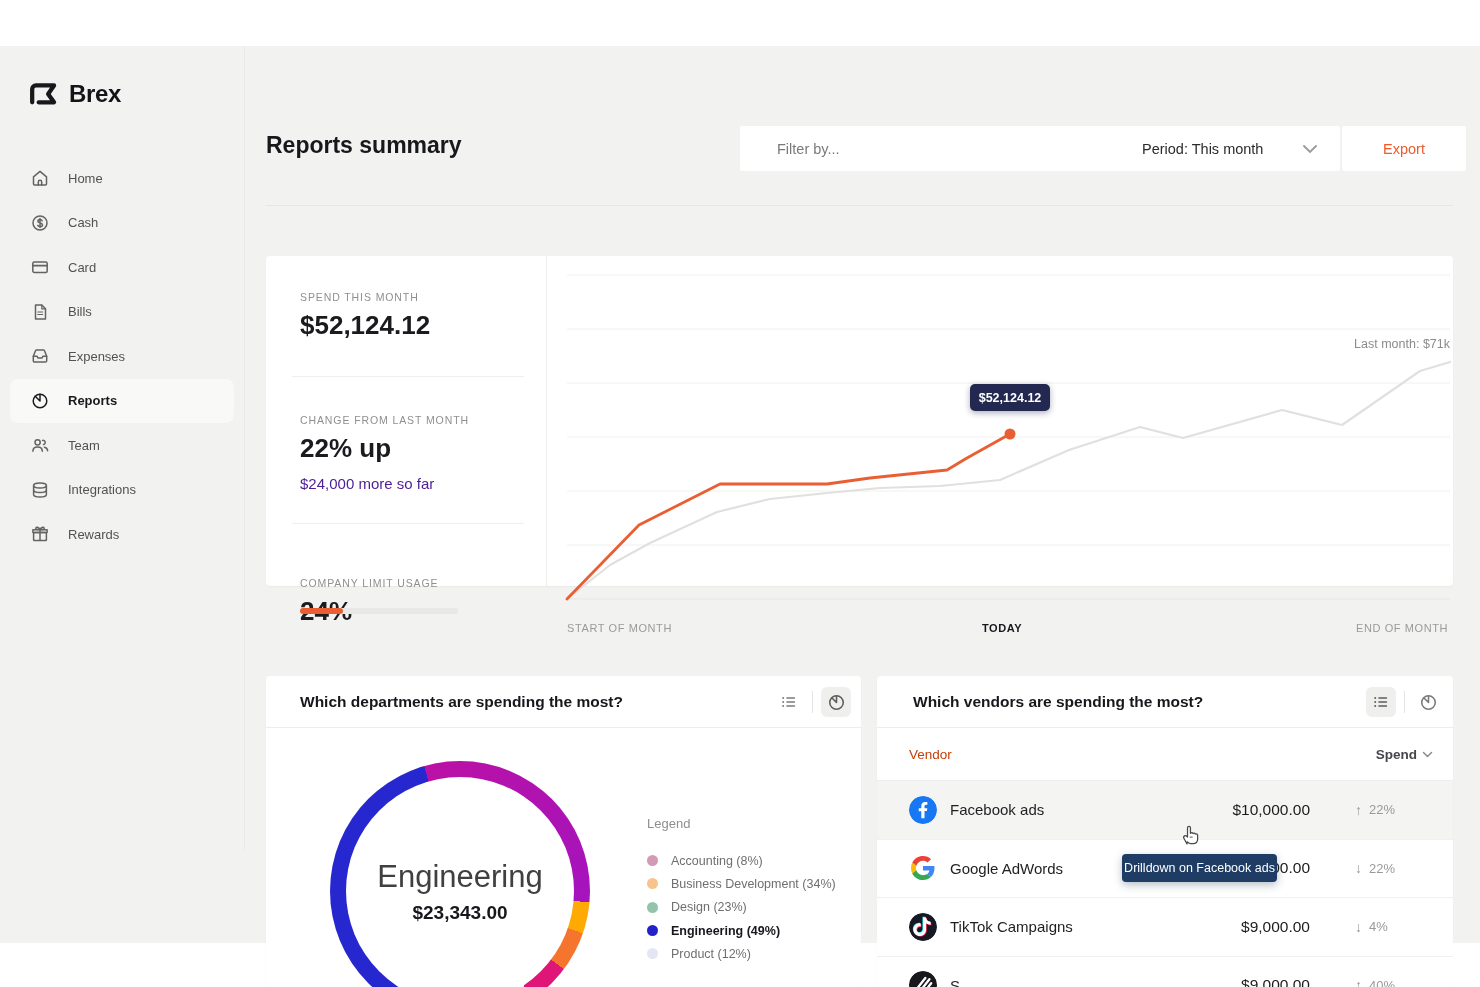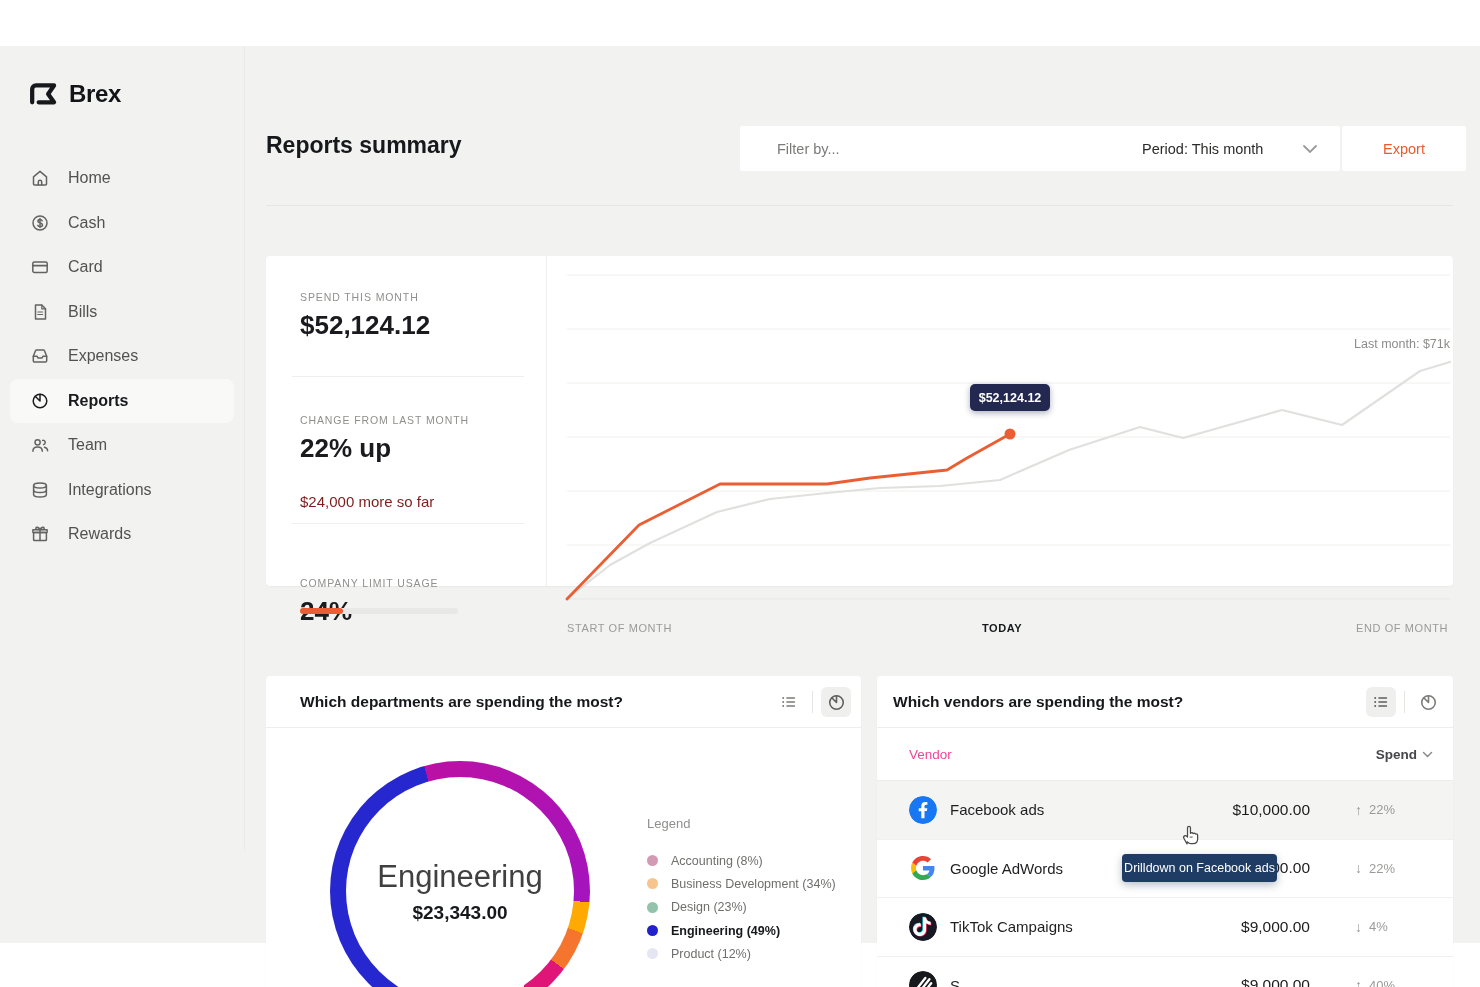--- a/index.html
+++ b/index.html
@@ -8,40 +8,40 @@
   .app { position:absolute; left:0; top:46px; width:1480px; height:897px; background:#f2f2f1; }
 
   
   .sidebar { position:absolute; left:0; top:0; width:245px; height:805px; border-right:1px solid #e9e9e8; }
   .logo { position:absolute; left:28px; top:34px; display:flex; align-items:center; gap:9px; }
   .logo-text { font-size:24px; font-weight:700; color:#131417; letter-spacing:-.3px; }
   .nav { position:absolute; left:10px; top:110px; right:10px; }
   .nav-item { display:flex; align-items:center; height:44.5px; padding-left:20px; border-radius:8px; cursor:pointer; }
   .nav-item.active { background:#f9f9f8; }
   .nav-item .nav-ico { width:20px; height:20px; margin-right:18px; flex:0 0 20px; }
-  .nav-item .nav-label { font-size:16px; color:#52524f; }
+  .nav-item .nav-label { font-size:13px; color:#52524f; }
   .nav-item.active .nav-label { color:#191a1d; font-weight:600; }
 
   
   .page-title { position:absolute; left:266px; top:86px; font-size:23px; font-weight:700; color:#17181c; }
   .tbx { position:absolute; top:80px; height:45px; background:#fff; border-radius:2px; display:flex; align-items:center; }
   .filter-box { left:740px; width:397px; padding-left:37px; font-size:14.5px; color:#7a7a78; cursor:text; }
   .period-box { left:1111px; width:229px; padding-left:31px; font-size:14.5px; color:#2b2b2a; justify-content:flex-start; cursor:pointer; }
   .period-box .chev { margin-left:auto; margin-right:22px; }
   .export-box { left:1342px; width:124px; justify-content:center; font-size:14.5px; font-weight:500; cursor:pointer; }
   .header-rule { position:absolute; left:266px; top:159px; width:1187px; height:1px; background:#e6e6e5; }
 
   
   .card { position:absolute; background:#fff; border-radius:4px; box-shadow:0 1px 2px rgba(0,0,0,.04); }
   .summary-card { left:266px; top:210px; width:1187px; height:330px; }
   .stats-col { position:absolute; left:0; top:0; width:280px; height:100%; }
   .stats-divider { position:absolute; left:280px; top:0; width:1px; height:100%; background:#eeeeed; }
   .stat-label { font-size:10.5px; letter-spacing:.9px; color:#8f8f8d; font-weight:500; }
   .stat-value { font-size:26px; font-weight:600; color:#1b1b1f; margin-top:7px; }
-  .stat-sub { font-size:15px; color:#7f1d1d; margin-top:29px; }
+  .stat-sub { font-size:15px; color:#4c1d95; margin-top:11px; }
   .stat-block { position:absolute; left:34px; right:22px; }
   .hline { position:absolute; left:26px; width:232px; height:1px; background:#efefee; }
   .progress { position:absolute; left:34px; top:352px; width:158px; height:6px; background:#e8e8e7; border-radius:3px; }
   .progress-fill { height:6px; border-radius:3px; }
 
   .chart-wrap { position:absolute; left:280px; top:0; width:907px; height:356px; }
   .axis-label { position:absolute; top:366px; font-size:11px; letter-spacing:.6px; color:#9a9a98; }
   .axis-label.today { color:#17181c; font-weight:700; }
   .lastmonth-label { position:absolute; top:81px; right:3px; font-size:12.5px; color:#8c8c8a; }
   .chart-tooltip { position:absolute; left:704px; top:128px; width:80px; height:27px; background:#232850;
@@ -66,21 +66,21 @@
   .donut-amount { font-size:19px; font-weight:700; color:#17181c; }
   .legend { position:absolute; left:381px; top:140px; }
   .legend-title { font-size:13px; color:#8f8f8d; margin-bottom:18px; }
   .legend-item { display:flex; align-items:center; height:23.3px; }
   .legend-dot { width:11px; height:11px; border-radius:50%; margin-right:13px; flex:0 0 11px; }
   .legend-label { font-size:12.5px; color:#6f6f6d; }
   .legend-item.bold .legend-label { color:#17181c; font-weight:700; }
 
   
   .tbl-head { position:relative; height:53px; display:flex; align-items:center; border-bottom:1px solid #ededec; padding:0 20px 0 32px; }
-  .tbl-col-vendor { font-size:13.5px; color:#ec4899; }
+  .tbl-col-vendor { font-size:13.5px; color:#c2410c; }
   .tbl-col-spend { margin-left:auto; font-size:13.5px; font-weight:600; color:#46464b; display:flex; align-items:center; gap:5px; cursor:pointer; }
   .vrow { position:relative; height:58.5px; display:flex; align-items:center; padding:0 20px 0 32px; border-bottom:1px solid #f0f0ef; cursor:pointer; }
   .vrow.hover { background:#f4f4f3; }
   .vlogo { width:28px; height:28px; border-radius:50%; margin-right:13px; flex:0 0 28px; position:relative; overflow:hidden; }
   .vname { font-size:15px; color:#1f1f22; }
   .vamount { margin-left:auto; font-size:15.5px; font-weight:500; color:#1b1b1c; }
   .vpct { width:78px; margin-left:45px; display:flex; align-items:center; justify-content:flex-start; gap:7px;
     font-size:13px; color:#9a9a98; }
   .vpct .arr { font-size:14px; }
   .drill-tooltip { position:absolute; left:245px; top:178px; width:155px; height:28px; background:#1e3c64; border-radius:4px;
@@ -307,21 +307,21 @@
           <div class="legend-item">
             <span class="legend-dot" style="background:#e5e6f3"></span>
     <span class="legend-label">Product (12%)</span>
           </div>
         </div>
     </div>
   </div>
 
   <div class="card bottom-card vendor-card">
     <div class="card-head">
-      <div class="card-title" style="margin-left:16px;">Which vendors are spending the most?</div>
+      <div class="card-title" style="margin-left:36px;">Which vendors are spending the most?</div>
       <div class="head-icons">
         <div class="icon-btn selected">
           <span>
             <svg width="18" height="18" viewBox="0 0 18 18" fill="#5f5f5e">
               <circle cx="3.2" cy="5" r="1"></circle>
                 <rect x="6.2" y="4.3" width="9" height="1.4" rx=".7"></rect>
               <circle cx="3.2" cy="9" r="1"></circle>
                 <rect x="6.2" y="8.3" width="9" height="1.4" rx=".7"></rect>
               <circle cx="3.2" cy="13" r="1"></circle>
                 <rect x="6.2" y="12.3" width="9" height="1.4" rx=".7"></rect>

